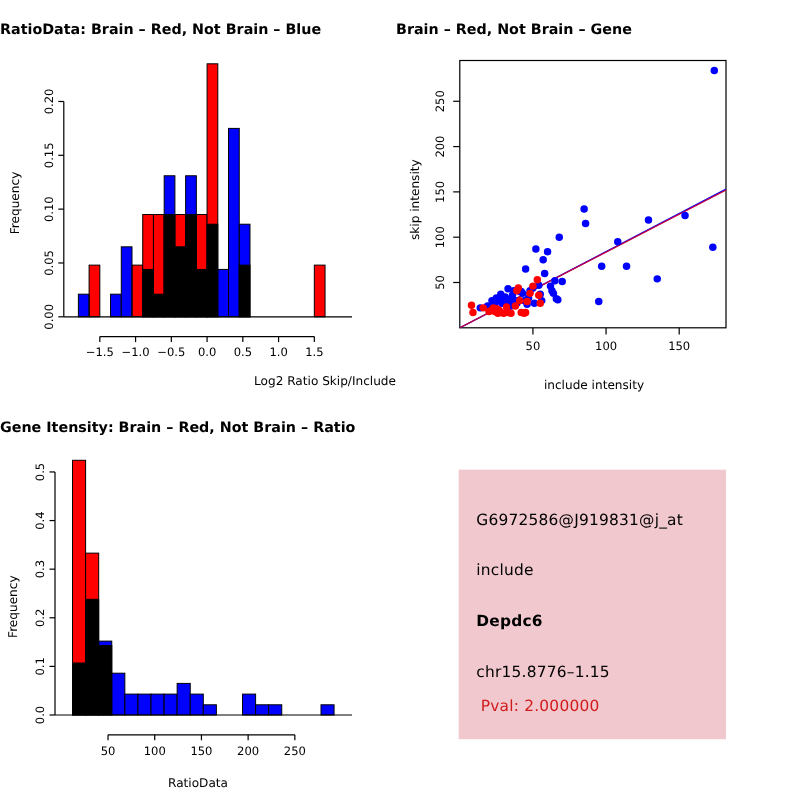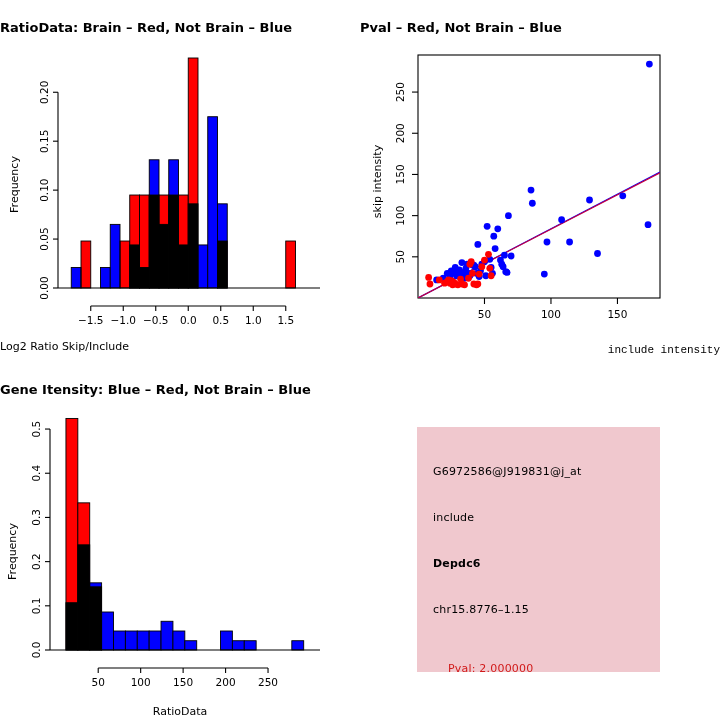--- a/index.html
+++ b/index.html
@@ -4,21 +4,21 @@
 <style>
   html,body{margin:0;padding:0;}
   body{width:720px;height:720px;background:#ffffff;font-family:"DejaVu Sans",sans-serif;overflow:hidden;}
   #root{position:relative;width:720px;height:720px;}
   .panel{position:absolute;}
   .ttl{position:absolute;font-weight:bold;font-size:13px;color:#000;white-space:nowrap;text-align:left;}
   .axlab{position:absolute;font-size:11px;color:#000;white-space:nowrap;}
   .vrot{transform:rotate(-90deg);transform-origin:50% 50%;}
   svg{display:block;}
   .infobox{position:absolute;background:#f0c8ce;}
-  .infotxt{position:absolute;font-size:11px;color:#000;white-space:nowrap;letter-spacing:.2px;}
+  .infotxt{position:absolute;font-size:14px;color:#000;white-space:nowrap;letter-spacing:.2px;}
   .infotxt.red{color:#d11a1a;}
 </style>
 </head>
 <body>
 
 <div id="root">
 
   <div class="panel" style="left:0;top:0;width:360px;height:360px;">
     <div class="ttl" style="left:0;top:20px;width:360px;">RatioData: Brain – Red, Not Brain – Blue</div>
     <svg id="svg-ratio" width="360" height="360">
@@ -73,26 +73,26 @@
           <line x1="188.25" y1="306" x2="188.25" y2="311" stroke="#000" stroke-width="1.1"></line>
           <text x="188.25" y="324" font-size="10.5" font-family="&quot;DejaVu Sans&quot;, sans-serif" fill="#000" text-anchor="middle">0.0</text>
           <line x1="220.75" y1="306" x2="220.75" y2="311" stroke="#000" stroke-width="1.1"></line>
           <text x="220.75" y="324" font-size="10.5" font-family="&quot;DejaVu Sans&quot;, sans-serif" fill="#000" text-anchor="middle">0.5</text>
           <line x1="253.25" y1="306" x2="253.25" y2="311" stroke="#000" stroke-width="1.1"></line>
           <text x="253.25" y="324" font-size="10.5" font-family="&quot;DejaVu Sans&quot;, sans-serif" fill="#000" text-anchor="middle">1.0</text>
           <line x1="285.75" y1="306" x2="285.75" y2="311" stroke="#000" stroke-width="1.1"></line>
           <text x="285.75" y="324" font-size="10.5" font-family="&quot;DejaVu Sans&quot;, sans-serif" fill="#000" text-anchor="middle">1.5</text>
         </g>
       </svg>
-    <div class="axlab" style="left:0;top:340px;width:360px;text-align:left;">Log2 Ratio Skip/Include</div>
+    <div class="axlab" style="left:0;top:340px;width:360px;text-align:right;">Log2 Ratio Skip/Include</div>
     <div class="axlab vrot" style="left:-36px;top:178px;width:100px;text-align:center;">Frequency</div>
   </div>
 
   <div class="panel" style="left:360px;top:0;width:360px;height:360px;">
-    <div class="ttl" style="left:0;top:20px;width:360px;">Pval – Red, Not Brain – Blue</div>
+    <div class="ttl" style="left:0;top:20px;width:360px;">Brain – Red, Not Brain – Gene</div>
     <svg id="svg-scatter" width="360" height="360">
         <rect x="58" y="55" width="242" height="243" fill="none" stroke="#000" stroke-width="1.1"></rect>
         <clipPath id="cp-scatter">
           <rect x="58" y="55" width="242" height="243"></rect>
         </clipPath>
         <g clip-path="url(#cp-scatter)">
           <line x1="58" y1="298" x2="300" y2="171.96949152542373" stroke="#0000ff" stroke-width="1.2"></line>
           <line x1="58" y1="298" x2="300" y2="172.79322033898308" stroke="#c8003c" stroke-width="1.2"></line>
         </g>
         <g clip-path="url(#cp-scatter)">
@@ -193,26 +193,26 @@
           <line x1="58" y1="215.62711864406782" x2="52" y2="215.62711864406782" stroke="#000" stroke-width="1.1"></line>
           <text x="44" y="215.62711864406782" font-size="10.5" font-family="&quot;DejaVu Sans&quot;, sans-serif" fill="#000" text-anchor="middle" transform="rotate(-90 44 215.62711864406782)">100</text>
           <line x1="58" y1="174.4406779661017" x2="52" y2="174.4406779661017" stroke="#000" stroke-width="1.1"></line>
           <text x="44" y="174.4406779661017" font-size="10.5" font-family="&quot;DejaVu Sans&quot;, sans-serif" fill="#000" text-anchor="middle" transform="rotate(-90 44 174.4406779661017)">150</text>
           <line x1="58" y1="133.2542372881356" x2="52" y2="133.2542372881356" stroke="#000" stroke-width="1.1"></line>
           <text x="44" y="133.2542372881356" font-size="10.5" font-family="&quot;DejaVu Sans&quot;, sans-serif" fill="#000" text-anchor="middle" transform="rotate(-90 44 133.2542372881356)">200</text>
           <line x1="58" y1="92.0677966101695" x2="52" y2="92.0677966101695" stroke="#000" stroke-width="1.1"></line>
           <text x="44" y="92.0677966101695" font-size="10.5" font-family="&quot;DejaVu Sans&quot;, sans-serif" fill="#000" text-anchor="middle" transform="rotate(-90 44 92.0677966101695)">250</text>
         </g>
       </svg>
-    <div class="axlab" style="left:0;top:344px;width:360px;text-align:right;font-family:Liberation Mono, monospace;">include intensity</div>
+    <div class="axlab" style="left:0;top:344px;width:360px;text-align:center;">include intensity</div>
     <div class="axlab vrot" style="left:-33px;top:175px;width:100px;text-align:center;">skip intensity</div>
   </div>
 
   <div class="panel" style="left:0;top:360px;width:360px;height:360px;">
-    <div class="ttl" style="left:0;top:22px;width:360px;">Gene Itensity: Blue – Red, Not Brain – Blue</div>
+    <div class="ttl" style="left:0;top:22px;width:360px;">Gene Itensity: Brain – Red, Not Brain – Ratio</div>
     <svg id="svg-gene" width="360" height="360">
         <g>
           <rect x="65.9438596491228" y="58.44190476190474" width="11.887719298245628" height="231.55809523809526" fill="#ff0000" stroke="#000" stroke-width="0.9"></rect>
           <rect x="77.83157894736843" y="142.84571428571428" width="11.8877192982456" height="147.15428571428572" fill="#ff0000" stroke="#000" stroke-width="0.9"></rect>
           <rect x="89.71929824561403" y="226.80761904761906" width="11.887719298245628" height="63.192380952380944" fill="#ff0000" stroke="#000" stroke-width="0.9"></rect>
         </g>
         <g style="mix-blend-mode:multiply">
           <rect x="65.9438596491228" y="242.7161904761905" width="11.887719298245628" height="47.28380952380951" fill="#0000ff" stroke="#000" stroke-width="0.9"></rect>
           <rect x="77.83157894736843" y="184.82666666666665" width="11.8877192982456" height="105.17333333333335" fill="#0000ff" stroke="#000" stroke-width="0.9"></rect>
           <rect x="89.71929824561403" y="222.8304761904762" width="11.887719298245628" height="67.16952380952381" fill="#0000ff" stroke="#000" stroke-width="0.9"></rect>
@@ -260,17 +260,17 @@
     <div class="axlab" style="left:0;top:345px;width:360px;text-align:center;">RatioData</div>
     <div class="axlab vrot" style="left:-38px;top:185px;width:100px;text-align:center;">Frequency</div>
   </div>
 
   <div class="panel" style="left:360px;top:360px;width:360px;height:360px;">
     <div class="infobox" style="left:57px;top:67px;width:243px;height:245px;">
       <div class="infotxt" style="left:16px;top:38px;">G6972586@J919831@j_at</div>
       <div class="infotxt" style="left:16px;top:84px;">include</div>
       <div class="infotxt" style="left:16px;top:130px;font-weight:bold;">Depdc6</div>
       <div class="infotxt" style="left:16px;top:176px;text-align:right;">chr15.8776–1.15</div>
-      <div class="infotxt red" style="left:31px;top:207px;margin-top:28px;">Pval: 2.000000</div>
+      <div class="infotxt red" style="left:20px;top:207px;">Pval: 2.000000</div>
     </div>
   </div>
 
 </div>
 
 </body></html>

